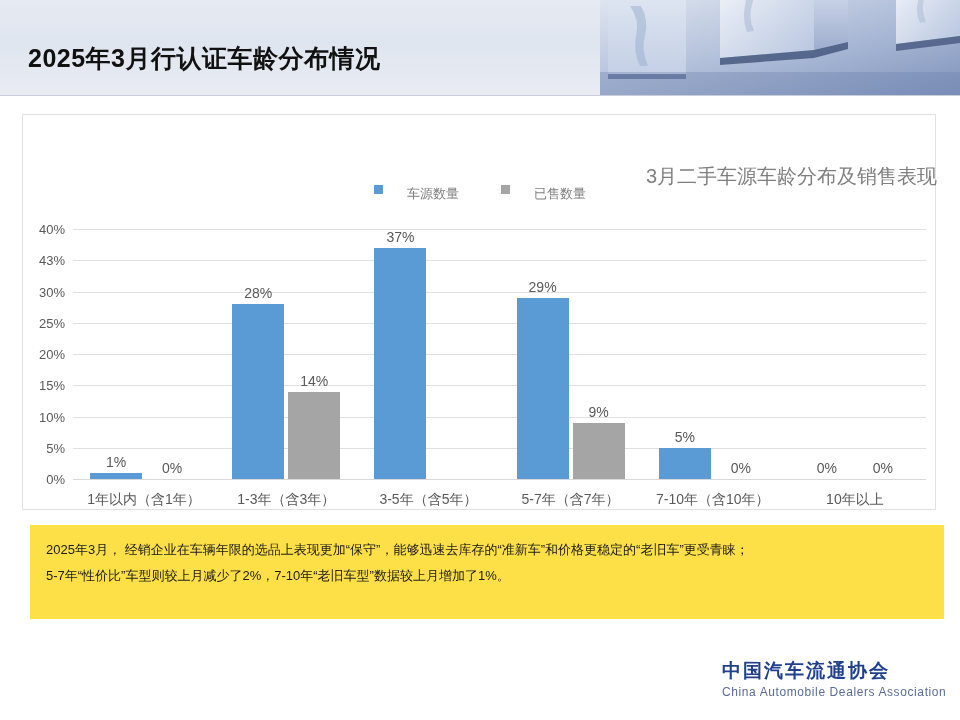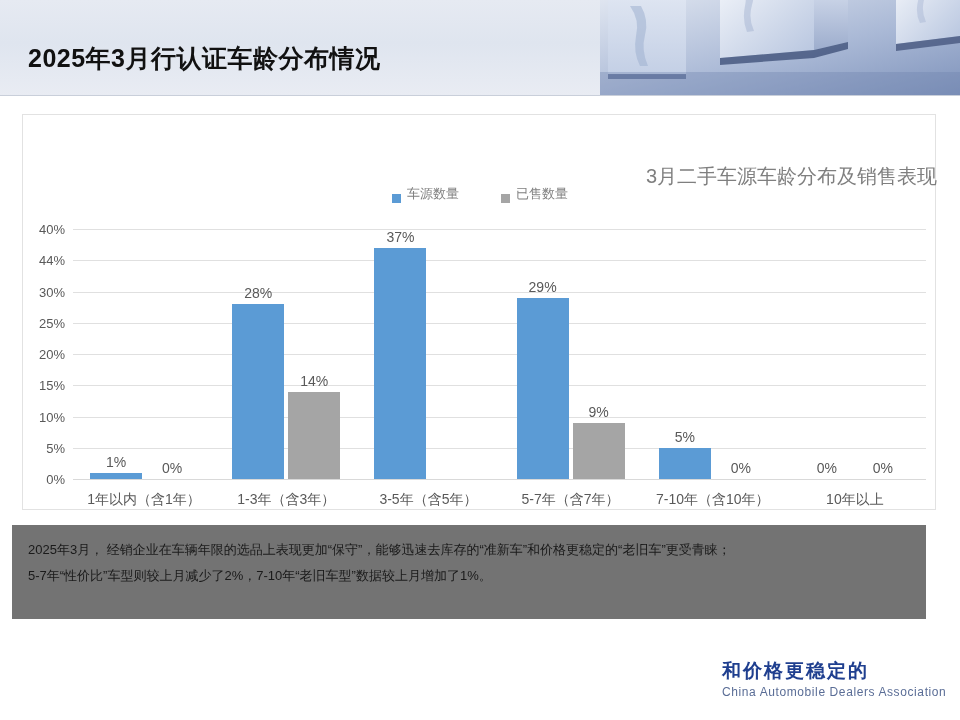--- a/index.html
+++ b/index.html
@@ -76,22 +76,22 @@
     left: 0;
     top: 70px;
     width: 914px;
     display: flex;
     justify-content: center;
     align-items: center;
     gap: 42px;
   }
   .legend-entry {
     display: flex;
-    align-items: flex-end;
-    gap: 6px;
+    align-items: flex-start;
+    gap: 24px;
     font-size: 13px;
     color: #7f7f7f;
     white-space: nowrap;
   }
   .legend-swatch {
     width: 9px;
     height: 9px;
     display: inline-block;
   }
 
@@ -179,25 +179,25 @@
     top: 10px;
     text-align: center;
     font-size: 14px;
     color: #595959;
     white-space: nowrap;
   }
 
   
   .summary {
     position: absolute;
-    left: 12px;
+    left: 30px;
     top: 525px;
     width: 914px;
     height: 94px;
-    background: #737373;
+    background: #fde047;
     box-sizing: border-box;
     padding: 12px 16px 0 16px;
   }
   .summary-line {
     font-size: 13px;
     color: #1a1a1a;
     line-height: 26px;
     white-space: nowrap;
   }
 
@@ -296,21 +296,21 @@
     </div>
     <div class="legend-entry">
       <span class="legend-swatch" style="background:#A5A5A5"></span>
       <span>已售数量</span>
     </div>
   </div>
 
   <div class="plot">
     <div class="yaxis" id="yaxis">
         <div class="ytick" style="top: 0px;">40%</div>
-        <div class="ytick" style="top: 31.25px;">44%</div>
+        <div class="ytick" style="top: 31.25px;">43%</div>
         <div class="ytick" style="top: 62.5px;">30%</div>
         <div class="ytick" style="top: 93.75px;">25%</div>
         <div class="ytick" style="top: 125px;">20%</div>
         <div class="ytick" style="top: 156.25px;">15%</div>
         <div class="ytick" style="top: 187.5px;">10%</div>
         <div class="ytick" style="top: 218.75px;">5%</div>
         <div class="ytick" style="top: 250px;">0%</div>
       </div>
     <div class="grid" id="grid">
         <div class="gridline" style="top: 0px;"></div>
@@ -376,16 +376,16 @@
   </div>
 </div>
 
 <div class="summary">
   <div class="summary-line">2025年3月，  经销企业在车辆年限的选品上表现更加“保守”，能够迅速去库存的“准新车”和价格更稳定的“老旧车”更受青睐；</div>
   <div class="summary-line">5-7年“性价比”车型则较上月减少了2%，7-10年“老旧车型”数据较上月增加了1%。</div>
 </div>
 
 <div class="footer-logo">
   <div class="logo-text">
-    <div class="logo-cn">和价格更稳定的</div>
+    <div class="logo-cn">中国汽车流通协会</div>
     <div class="logo-en">China Automobile Dealers Association</div>
   </div>
 </div>
 
 </body></html>

